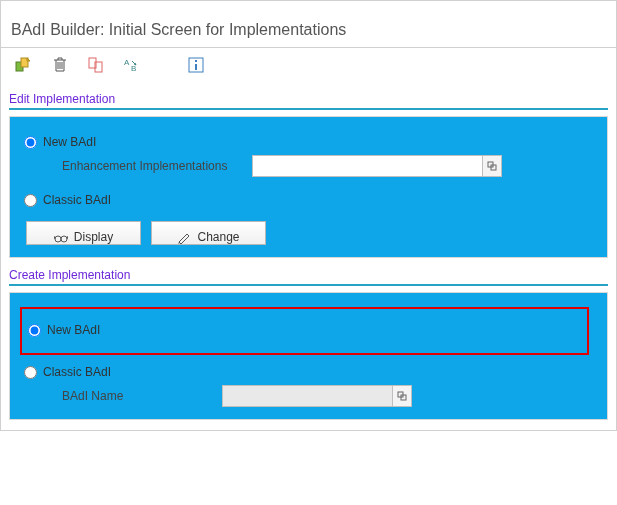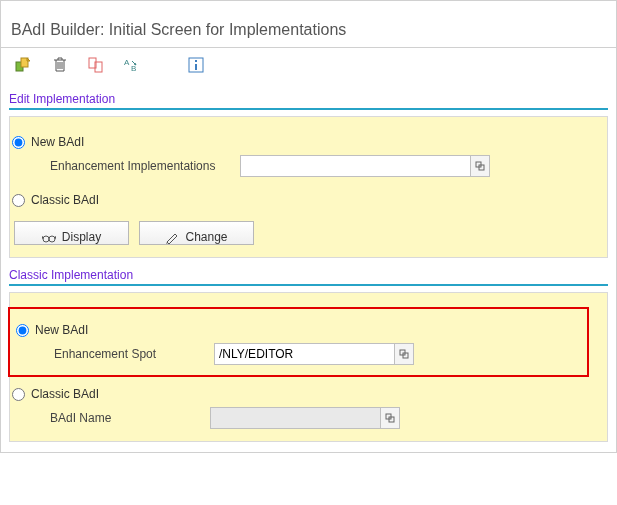--- a/index.html
+++ b/index.html
@@ -42,22 +42,22 @@
   }
   .section-header {
     color: #6d28d9;
     font-size: 12px;
     padding-bottom: 2px;
     border-bottom: 2px solid #27a3c7;
     margin-bottom: 6px;
   }
   .section-box {
     border: 1px solid #d9d9d9;
-    background: #fef9c3;
-    padding: 12px 12px 12px 2px;
+    background: #0ea5e9;
+    padding: 12px 12px 12px 14px;
   }
   .radio-row {
     display: flex;
     align-items: center;
     margin: 6px 0 6px 0;
   }
   .radio-row input[type=radio] {
     margin: 0 6px 0 0;
   }
   .ind {
@@ -223,38 +223,26 @@
             <path d="M2 10 L10 2 L12 4 L4 12 Z" fill="none" stroke="#555"></path>
             <path d="M2 10 L1 12 L3 11 Z" fill="#555"></path>
           </svg>
           <span>Change</span>
         </div>
       </div>
     </div>
   </div>
 
   <div class="section">
-    <div class="section-header">Classic Implementation</div>
+    <div class="section-header">Create Implementation</div>
     <div class="section-box">
       <div class="highlight">
         <div class="radio-row">
           <input type="radio" name="createmode" checked="" style="">
           <span>New BAdI</span>
-        </div>
-        <div class="ind">
-          <span class="lbl" style="width:160px">Enhancement Spot</span>
-          <span class="f4-input">
-            <input type="text" style="width: 180px;" value="/NLY/EDITOR">
-            <span class="f4-btn">
-              <svg width="10" height="10" viewBox="0 0 10 10">
-                  <rect x="1" y="1" width="5" height="5" fill="none" stroke="#666"></rect>
-                  <rect x="4" y="4" width="5" height="5" fill="none" stroke="#666"></rect>
-                </svg>
-            </span>
-          </span>
         </div>
       </div>
       <div class="radio-row">
         <input type="radio" name="createmode" style="">
         <span>Classic BAdI</span>
       </div>
       <div class="ind">
         <span class="lbl" style="width:160px">BAdI Name</span>
         <span class="f4-input disabled">
           <input type="text" style="width: 170px;" disabled="" value="">

